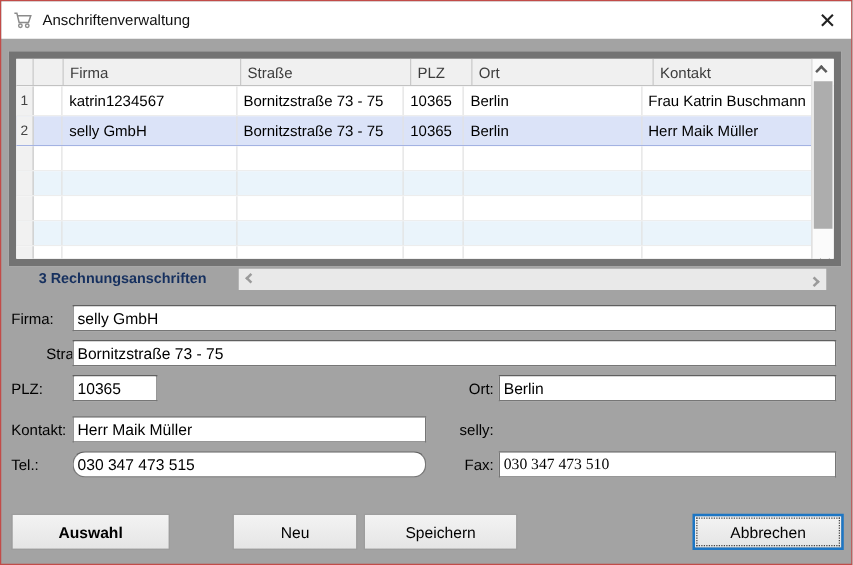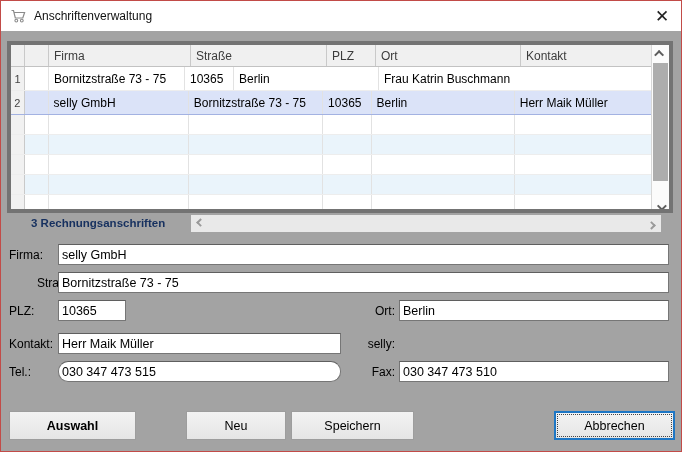--- a/index.html
+++ b/index.html
@@ -24,21 +24,21 @@
   .title-text { margin-left: 7px; font-size: 12px; color: #111; }
   .close-btn {
     position: absolute; right: 7px; top: 4px; width: 24px; height: 22px;
     display: flex; align-items: center; justify-content: center;
     font-size: 17px; color: #222; cursor: pointer; font-weight: 400;
   }
 
   
   .table-wrap {
     position: absolute; left: 6px; top: 40px; width: 666px; height: 172px;
-    border: 4px solid #737373; background: #fff; overflow: hidden;
+    border: 6px solid #737373; background: #fff; overflow: hidden;
   }
   .thead { display: flex; height: 22px; background: #f0f0f0; border-bottom: 1px solid #c2c2c2; }
   .hcell {
     font-size: 12px; color: #3c3c3c; display: flex; align-items: center;
     padding-left: 5px; border-right: 1px solid #c9c9c9; overflow: hidden; white-space: nowrap;
   }
   .tbody { position: absolute; left: 0; top: 22px; right: 18px; bottom: 0; overflow: hidden; }
   .trow { display: flex; background: #ffffff; border-bottom: 1px solid #ededed; }
   .trow.altrow { background: #eaf4fb; }
   .trow.selected { background: #dbe3f8; border-bottom: 1px solid #a3b2e2; }
@@ -130,20 +130,21 @@
       <div class="hcell c-firma">Firma</div>
       <div class="hcell c-str">Straße</div>
       <div class="hcell c-plz">PLZ</div>
       <div class="hcell c-ort">Ort</div>
       <div class="hcell c-kon">Kontakt</div>
     </div>
     <div class="tbody" id="tbody">
         <div class="trow" style="height: 24px;">
           <div class="tcell c-num rownum-cell">1</div>
           <div class="tcell c-mark"></div>
+          <div class="tcell c-firma">katrin1234567</div>
           <div class="tcell c-str">Bornitzstraße 73 - 75</div>
           <div class="tcell c-plz">10365</div>
           <div class="tcell c-ort">Berlin</div>
           <div class="tcell c-kon">Frau Katrin Buschmann</div>
         </div>
         <div class="trow selected" style="height: 24px;">
           <div class="tcell c-num rownum-cell">2</div>
           <div class="tcell c-mark"></div>
           <div class="tcell c-firma">selly GmbH</div>
           <div class="tcell c-str">Bornitzstraße 73 - 75</div>
@@ -229,20 +230,20 @@
   <label class="flabel flabel-r" style="left:330px; top:303px;">Ort:</label>
   <input class="finput" style="left: 398px; top: 299px; width: 270px;" value="Berlin">
 
   <label class="flabel" style="left:8px; top:336px;">Kontakt:</label>
   <input class="finput" style="left: 57px; top: 332px; width: 283px;" value="Herr Maik Müller">
   <label class="flabel flabel-r" style="left:330px; top:336px;">selly:</label>
 
   <label class="flabel" style="left:8px; top:364px;">Tel.:</label>
   <input class="finput" style="left: 57px; top: 360px; width: 283px; border-radius: 10px;" value="030 347 473 515">
   <label class="flabel flabel-r" style="left:330px; top:364px;">Fax:</label>
-  <input class="finput" style="left: 398px; top: 360px; width: 270px;" value="030 347 473 510">
+  <input class="finput" style="left: 398px; top: 360px; width: 270px; font-family: Liberation Serif, serif;" value="030 347 473 510">
 
   <button class="btn btn-bold" style="left:8px; width:127px;">Auswahl</button>
   <button class="btn" style="left:185px; width:100px;">Neu</button>
   <button class="btn" style="left:290px; width:123px;">Speichern</button>
   <button class="btn btn-default" style="left:553px; width:121px;">Abbrechen</button>
 
 </div>
 
 </body></html>

